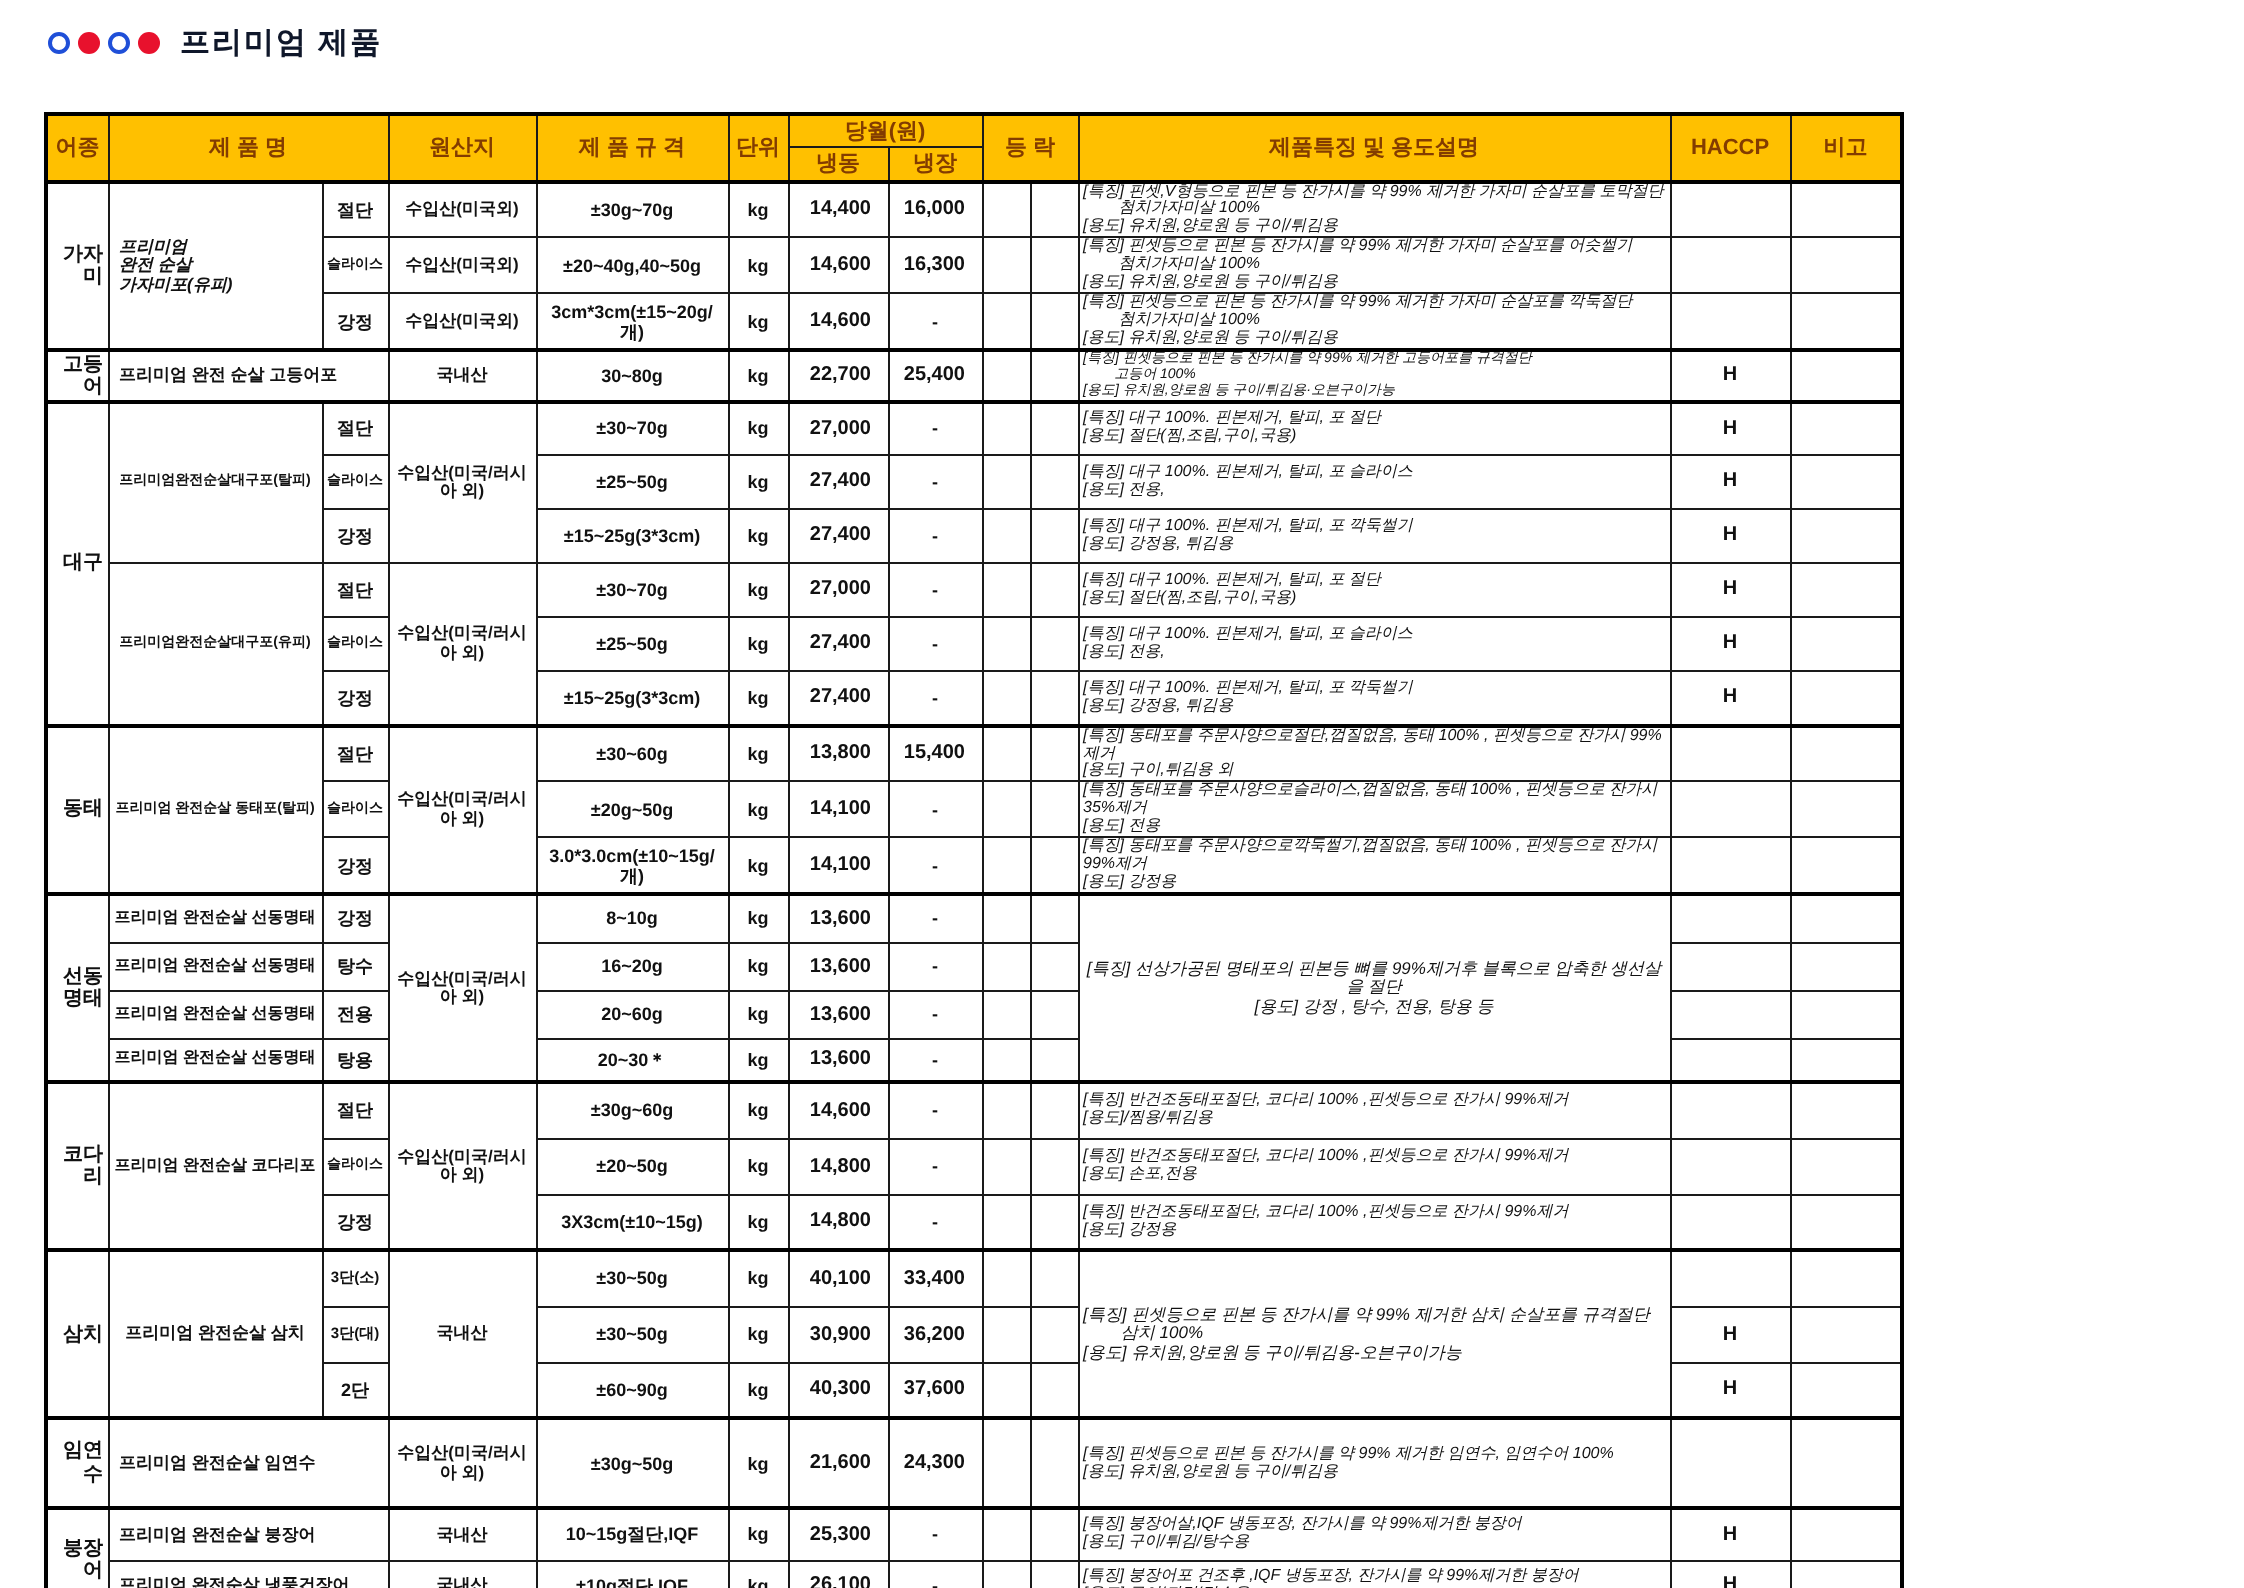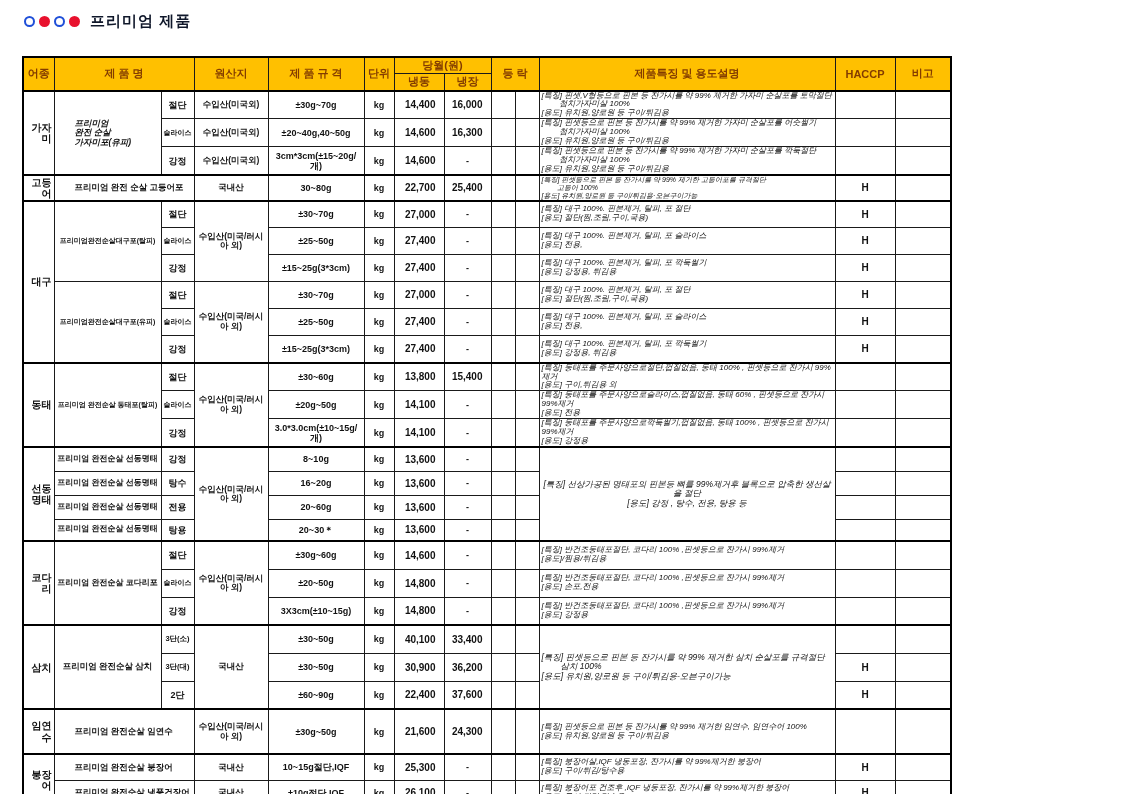--- a/index.html
+++ b/index.html
@@ -14,21 +14,21 @@
   th,td{border:1px solid #1a1a1a;padding:0 2px;overflow:hidden;vertical-align:middle;box-sizing:border-box;}
   thead th{background:#FFC000;color:#833C00;font-weight:bold;font-size:11px;text-align:center;}
   thead{border-bottom:2px solid #000;}
   tbody tr.g td{border-top:2px solid #000;}
   td{font-size:9px;line-height:1.12;}
   .c{text-align:center;}
   .l{text-align:left;}
   .r{text-align:right;padding-right:8px;}
   .b{font-weight:bold;}
   .pre{white-space:pre-wrap;font-style:italic;}
-  .pl4{padding-left:20px;margin-top:40px;}
+  .pl4{padding-left:5px;margin-top:40px;}
   .f7{font-size:7px;}
   .f75{font-size:7.5px;}
   .f8{font-size:8px;}
   .f85{font-size:8.5px;}
   .f9{font-size:9px;}
   .f95{font-size:10px;}
   .f10{font-size:10px;text-align:right;}
 </style>
 </head>
 <body>
@@ -241,21 +241,21 @@
           <td class=""></td>
         </tr>
         <tr style="height: 27px;">
           <td class="c b f7">슬라이스</td>
           <td class="c b f9">±20g~50g</td>
           <td class="c b f9">kg</td>
           <td class="r b f95">14,100</td>
           <td class="c b f9">-</td>
           <td class=""></td>
           <td class=""></td>
-          <td class="l f8 pre">[특징] 동태포를 주문사양으로슬라이스,껍질없음, 동태 60% , 핀셋등으로 잔가시 99%제거
+          <td class="l f8 pre">[특징] 동태포를 주문사양으로슬라이스,껍질없음, 동태 100% , 핀셋등으로 잔가시 35%제거
 [용도] 전용</td>
           <td class="c b f95"></td>
           <td class=""></td>
         </tr>
         <tr style="height: 27px;">
           <td class="c b f9">강정</td>
           <td class="c b f9">3.0*3.0cm(±10~15g/개)</td>
           <td class="c b f9">kg</td>
           <td class="r b f95">14,100</td>
           <td class="c b f9">-</td>
@@ -385,21 +385,21 @@
           <td class="r b f95">36,200</td>
           <td class=""></td>
           <td class=""></td>
           <td class="c b f95">H</td>
           <td class=""></td>
         </tr>
         <tr style="height: 28px;">
           <td class="c b f9">2단</td>
           <td class="c b f9">±60~90g</td>
           <td class="c b f9">kg</td>
-          <td class="r b f95">22,400</td>
+          <td class="r b f95">40,300</td>
           <td class="r b f95">37,600</td>
           <td class=""></td>
           <td class=""></td>
           <td class="c b f95">H</td>
           <td class=""></td>
         </tr>
         <tr class="g" style="height: 45px;">
           <td class="c b f10">임연수</td>
           <td class="l b f85 pl4" colspan="2">프리미엄 완전순살 임연수</td>
           <td class="c b f85">수입산(미국/러시아 외)</td>

